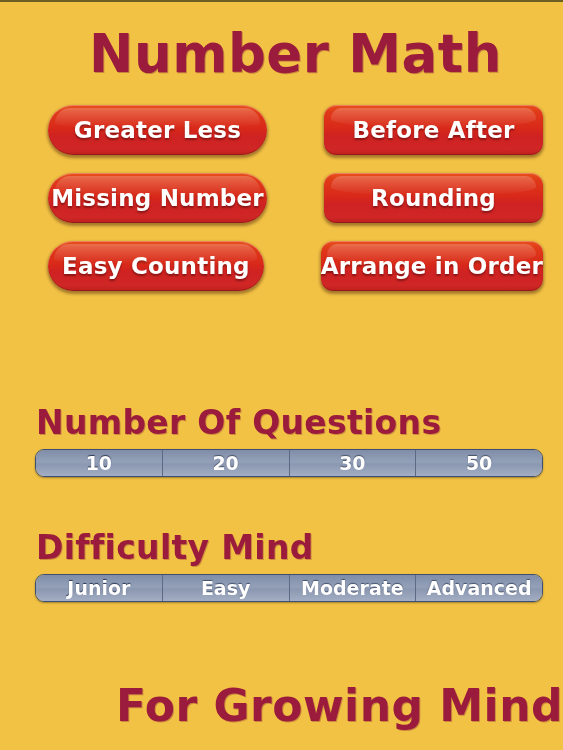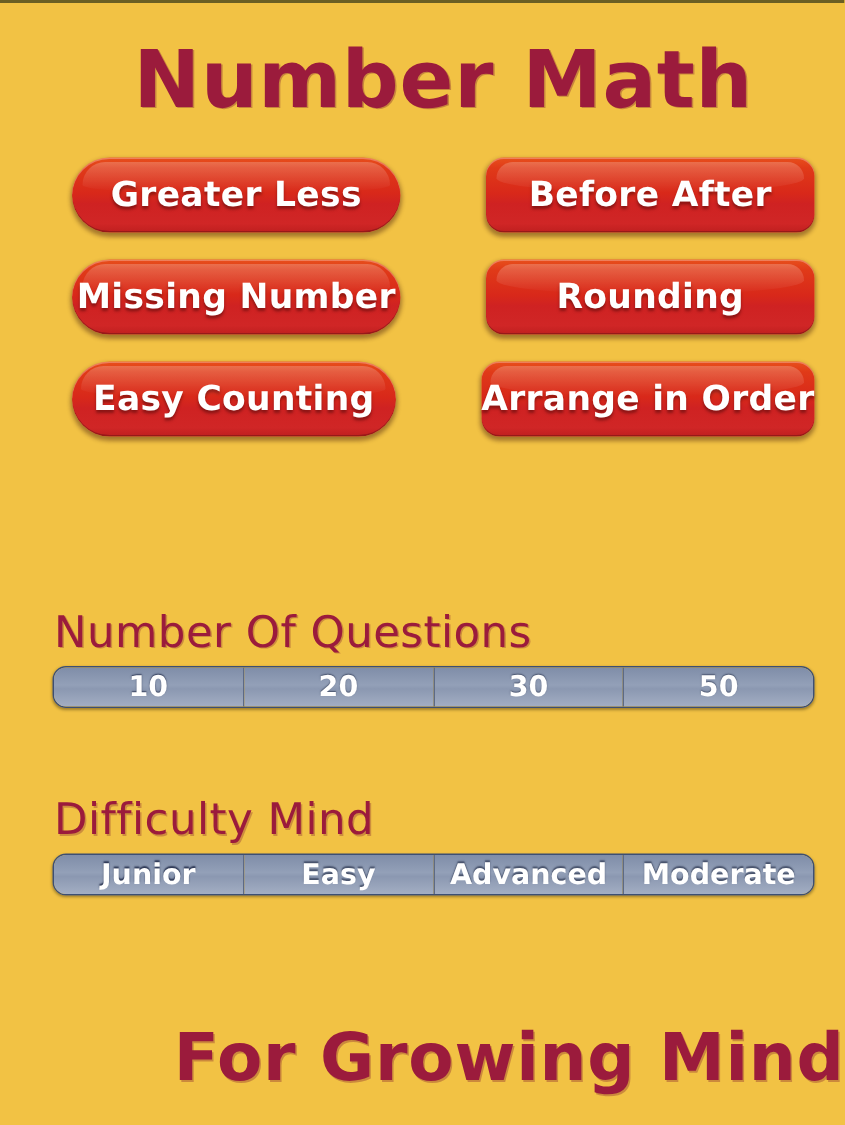--- a/index.html
+++ b/index.html
@@ -96,22 +96,22 @@
   }
 
   
   .topic-btn.sq { border-radius: 12px; margin-left: 39px; }
   .topic-btn.sq::after { border-radius: 12px 12px 50% 50%; }
 
   
   .section-label {
     color: #9b1b3c;
     font-family: "DejaVu Sans", sans-serif;
-    font-weight: normal;
-    font-size: 29px;
+    font-weight: bold;
+    font-size: 33px;
     letter-spacing: 0.3px;
     margin: 0 0 8px 36px;
     line-height: 1.05;
     text-shadow: 1px 1px 0 rgba(120,20,45,0.3);
   }
 
   .section {
     position: absolute;
     left: 0;
     right: 0;
@@ -204,20 +204,20 @@
       <div class="seg">30</div>
       <div class="seg">50</div>
     </div>
   </div>
 
   <div class="section" id="section-difficulty">
     <div class="section-label">Difficulty Mind</div>
     <div class="segmented">
       <div class="seg selected">Junior</div>
       <div class="seg">Easy</div>
+      <div class="seg">Moderate</div>
       <div class="seg">Advanced</div>
-      <div class="seg">Moderate</div>
     </div>
   </div>
 
   <div class="app-footer">For Growing Mind</div>
 
 </div>
 
 </body></html>

